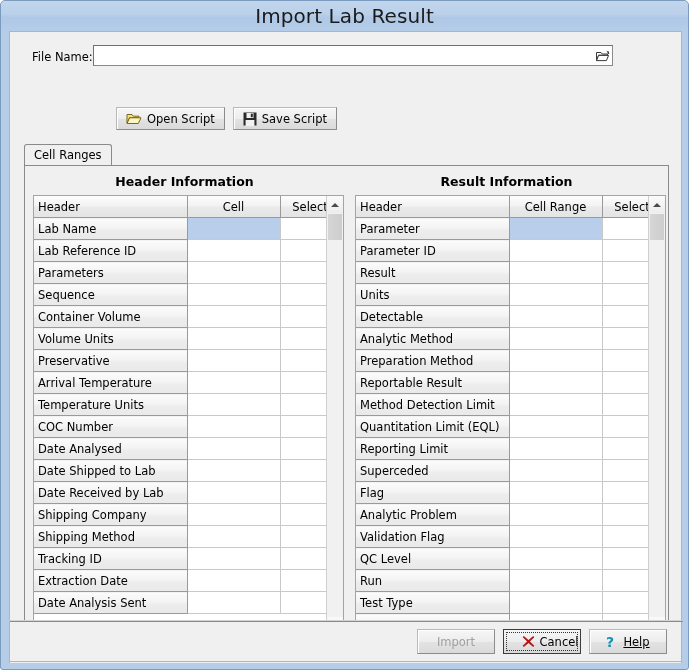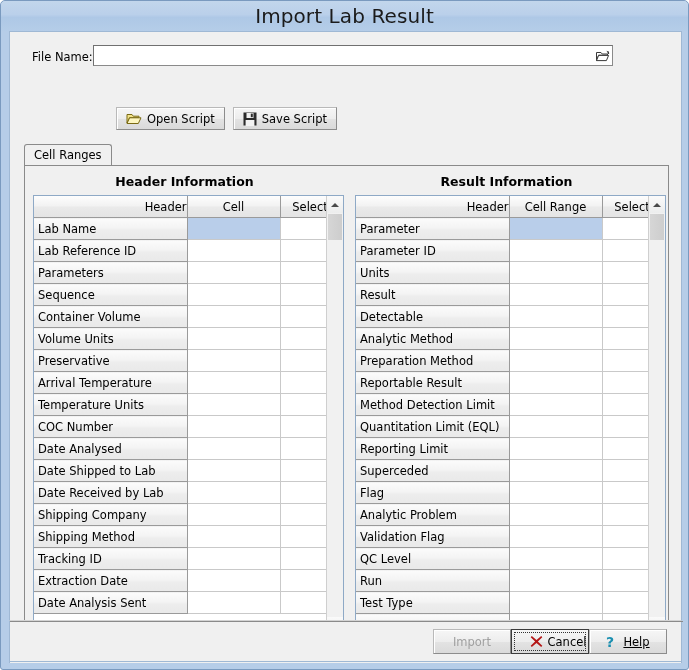--- a/index.html
+++ b/index.html
@@ -202,21 +202,21 @@
     height: 21px;
     background: linear-gradient(to bottom, #fdfdfd 0%, #f2f2f2 48%, #eaeaea 52%, #e4e4e4 100%);
     border-right: 1px solid #9a9a9a;
     border-bottom: 1px solid #9a9a9a;
     font-weight: normal;
     font-size: 11.5px;
     color: #000;
     padding: 0;
   }
   table.grid th.col-header-name {
-    text-align: right;
+    text-align: left;
     padding-left: 4px;
   }
   table.grid td {
     height: 21px;
     padding: 0;
     border-right: 1px solid #c9c9c9;
     border-bottom: 1px solid #c9c9c9;
     background: #ffffff;
     overflow: hidden;
     white-space: nowrap;
@@ -279,21 +279,21 @@
   #bottom-sep {
     position: absolute;
     left: 0; top: 0;
     width: 673px; height: 1px;
     background: #8a8a8a;
   }
   #bottom-buttons {
     position: absolute;
     right: 14px; top: 8px;
     display: flex;
-    gap: 0;
+    gap: 8px;
   }
   .bottom-btn {
     width: 78px;
     height: 25px;
     justify-content: center;
     gap: 5px;
     padding: 0;
   }
   .bottom-btn.disabled {
     color: #a0a0a0;
@@ -513,26 +513,26 @@
                   <td class="name-cell">Parameter</td>
                   <td class="value-cell selected"></td>
                   <td class="select-cell"></td>
                 </tr>
                 <tr>
                   <td class="name-cell">Parameter ID</td>
                   <td class="value-cell"></td>
                   <td class="select-cell"></td>
                 </tr>
                 <tr>
+                  <td class="name-cell">Result</td>
+                  <td class="value-cell"></td>
+                  <td class="select-cell"></td>
+                </tr>
+                <tr>
                   <td class="name-cell">Units</td>
-                  <td class="value-cell"></td>
-                  <td class="select-cell"></td>
-                </tr>
-                <tr>
-                  <td class="name-cell">Result</td>
                   <td class="value-cell"></td>
                   <td class="select-cell"></td>
                 </tr>
                 <tr>
                   <td class="name-cell">Detectable</td>
                   <td class="value-cell"></td>
                   <td class="select-cell"></td>
                 </tr>
                 <tr>
                   <td class="name-cell">Analytic Method</td>

